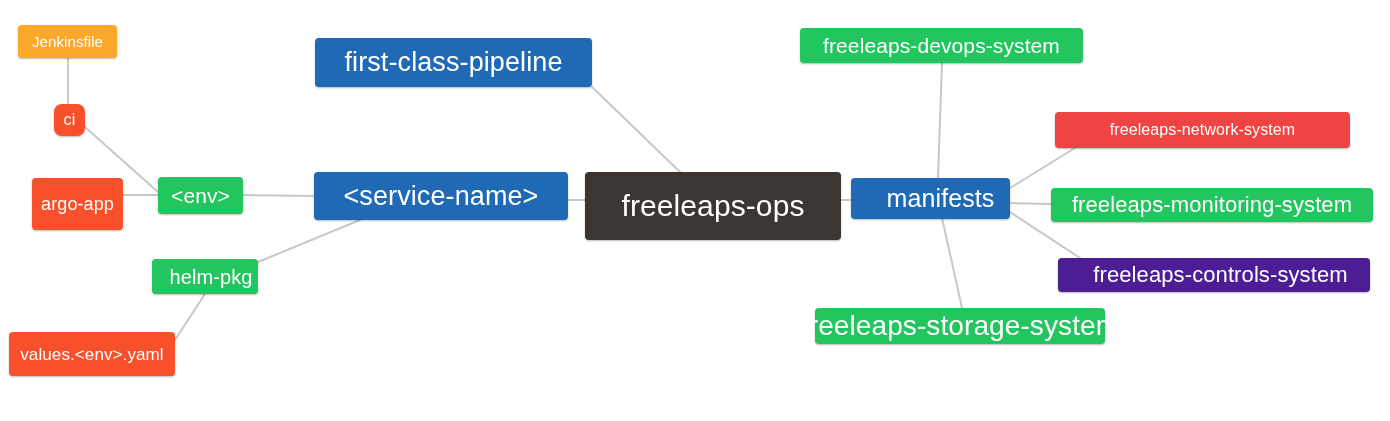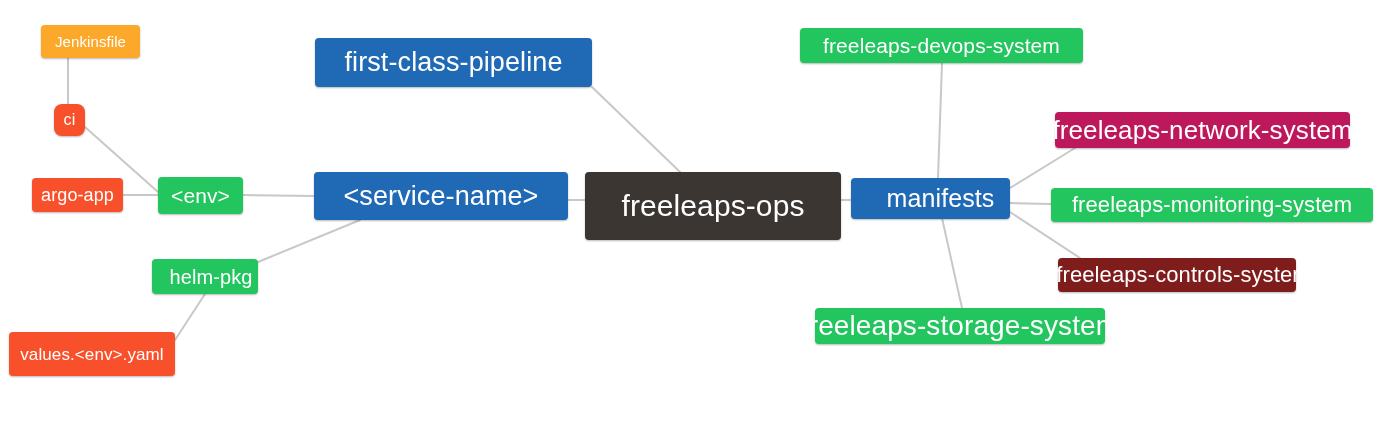--- a/index.html
+++ b/index.html
@@ -58,23 +58,23 @@
       <line x1="1010" y1="212" x2="1080" y2="258" stroke="#c8c8c8" stroke-width="2" stroke-linecap="round"></line>
       <line x1="942" y1="218" x2="962" y2="308" stroke="#c8c8c8" stroke-width="2" stroke-linecap="round"></line>
     </svg>
   <div id="node-layer">
       <div class="node" style="left: 585px; top: 172px; width: 256px; height: 68px; background: rgb(59, 54, 50); font-size: 30px;">freeleaps-ops</div>
       <div class="node" style="left: 314px; top: 172px; width: 254px; height: 48px; background: rgb(32, 105, 181); font-size: 27px;">&lt;service-name&gt;</div>
       <div class="node" style="left: 315px; top: 38px; width: 277px; height: 49px; background: rgb(32, 105, 181); font-size: 27px;">first-class-pipeline</div>
       <div class="node" style="left: 851px; top: 178px; width: 159px; height: 41px; background: rgb(32, 105, 181); font-size: 25px; padding-left: 20px;">manifests</div>
       <div class="node" style="left: 158px; top: 177px; width: 85px; height: 37px; background: rgb(34, 197, 94); font-size: 21px;">&lt;env&gt;</div>
       <div class="node" style="left: 152px; top: 259px; width: 106px; height: 35px; background: rgb(34, 197, 94); font-size: 20px; padding-left: 12px;">helm-pkg</div>
-      <div class="node" style="left: 18px; top: 25px; width: 99px; height: 33px; background: rgb(252, 169, 43); font-size: 15px; margin-left: 23px;">Jenkinsfile</div>
+      <div class="node" style="left: 18px; top: 25px; width: 99px; height: 33px; background: rgb(252, 169, 43); font-size: 15px;">Jenkinsfile</div>
       <div class="node" style="left: 54px; top: 104px; width: 31px; height: 32px; background: rgb(248, 80, 42); font-size: 16px; border-radius: 8px;">ci</div>
-      <div class="node" style="left: 32px; top: 178px; width: 91px; height: 34px; background: rgb(248, 80, 42); font-size: 18px;">argo-app</div>
+      <div class="node" style="left: 32px; top: 178px; width: 91px; height: 52px; background: rgb(248, 80, 42); font-size: 18px;">argo-app</div>
       <div class="node" style="left: 9px; top: 332px; width: 166px; height: 44px; background: rgb(248, 80, 42); font-size: 17px;">values.&lt;env&gt;.yaml</div>
       <div class="node" style="left: 800px; top: 28px; width: 283px; height: 35px; background: rgb(34, 197, 94); font-size: 21px;">freeleaps-devops-system</div>
-      <div class="node" style="left: 1055px; top: 112px; width: 295px; height: 36px; background: #be185d; font-size: 26px;">freeleaps-network-system</div>
+      <div class="node" style="left: 1055px; top: 112px; width: 295px; height: 36px; background: #ef4444; font-size: 16px;">freeleaps-network-system</div>
       <div class="node" style="left: 1051px; top: 188px; width: 322px; height: 34px; background: rgb(34, 197, 94); font-size: 22px;">freeleaps-monitoring-system</div>
-      <div class="node" style="left: 1058px; top: 258px; width: 238px; height: 34px; background: #7f1d1d; font-size: 22px; padding-left: 13px;">freeleaps-controls-system</div>
+      <div class="node" style="left: 1058px; top: 258px; width: 312px; height: 34px; background: #4c1d95; font-size: 22px; padding-left: 13px;">freeleaps-controls-system</div>
       <div class="node" style="left: 815px; top: 308px; width: 290px; height: 36px; background: rgb(34, 197, 94); font-size: 28px;">freeleaps-storage-system</div>
     </div>
 </div>
 
 </body></html>

